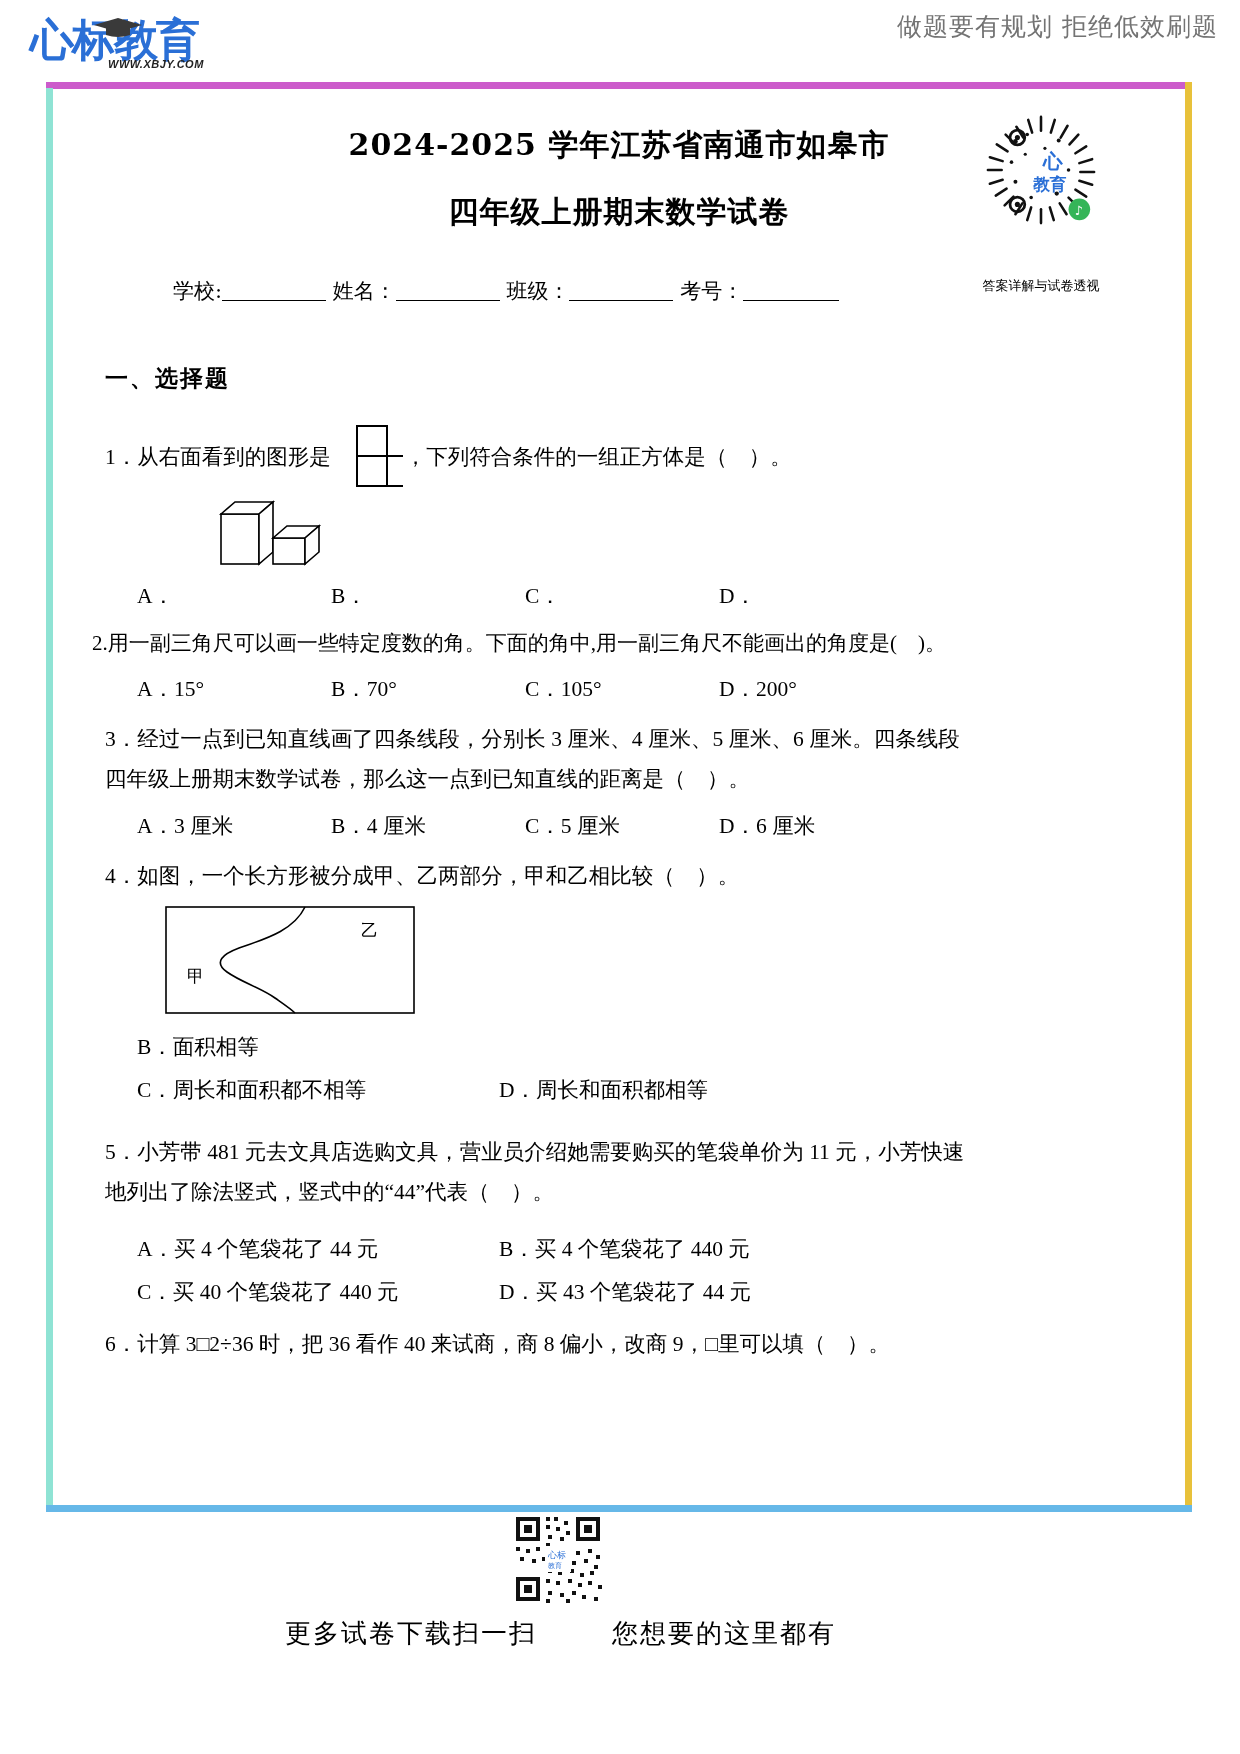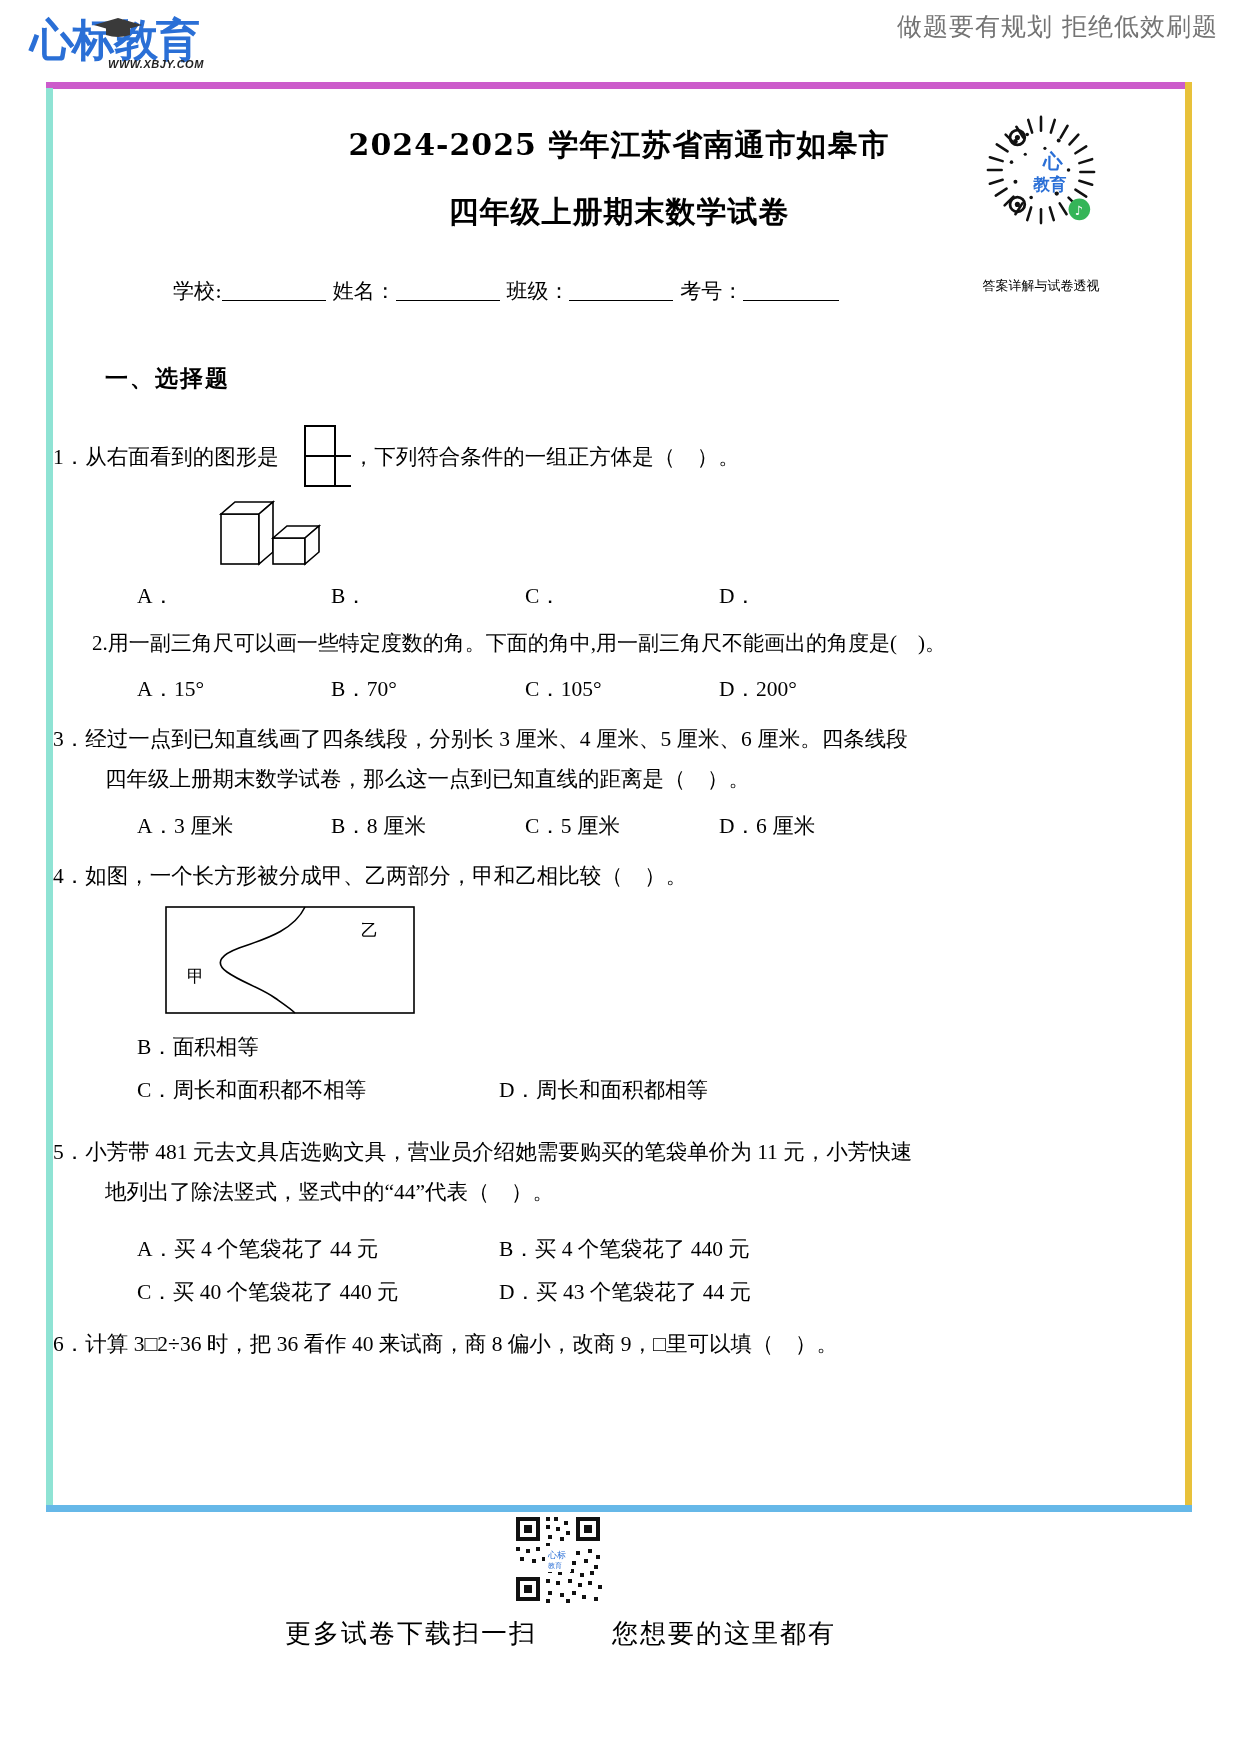--- a/index.html
+++ b/index.html
@@ -62,21 +62,21 @@
     letter-spacing:0px;
   }
   .blank{display:inline-block;border-bottom:1.6px solid #000;width:104px;height:20px;vertical-align:-3px;}
   .blank.s{width:96px;}
 
   .sec-head{
     margin-top:58px;padding-left:52px;font-size:23px;font-weight:bold;
     font-family:"DejaVu Sans","Liberation Sans",sans-serif;letter-spacing:2px;
   }
 
-  .q{padding-right:20px;font-size:21.5px;line-height:40px;margin-top:18px;}
+  .q{padding-left:52px;padding-right:20px;font-size:21.5px;line-height:40px;margin-top:18px;}
   .q-tight{line-height:38px;}
 
   .inline-fig{display:inline-block;vertical-align:middle;}
 
   
   .lshape{width:70px;height:70px;vertical-align:-26px;margin:0 2px;}
 
   .opt4{display:flex;padding-left:84px;font-size:21.5px;margin-top:12px;}
   .opt4 > div{width:194px;}
 
@@ -227,21 +227,21 @@
     </div>
 
     <div class="q" style="margin-top:16px;">
       <span>3．</span><span>经过一点到已知直线画了四条线段，分别长 3 厘米、4 厘米、5 厘米、6 厘米。四条线段</span>
     </div>
     <div class="q" style="margin-top:0;padding-left:52px;">
       <span>四年级上册期末数学试卷，那么这一点到已知直线的距离是（　）。</span>
     </div>
     <div class="opt4">
       <div>A．3 厘米</div>
-      <div>B．8 厘米</div>
+      <div>B．4 厘米</div>
       <div>C．5 厘米</div>
       <div>D．6 厘米</div>
     </div>
 
     <div class="q" style="margin-top:16px;">
       <span>4．</span><span>如图，一个长方形被分成甲、乙两部分，甲和乙相比较（　）。</span>
     </div>
     <div class="rectfig">
       <svg width="250" height="108" viewBox="0 0 250 108">
         <rect x="1" y="1" width="248" height="106" fill="#fff" stroke="#000" stroke-width="1.6"></rect>

